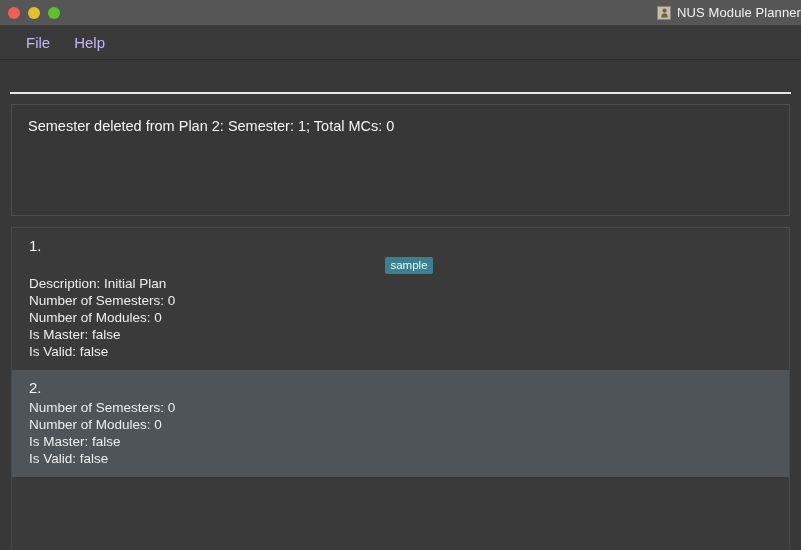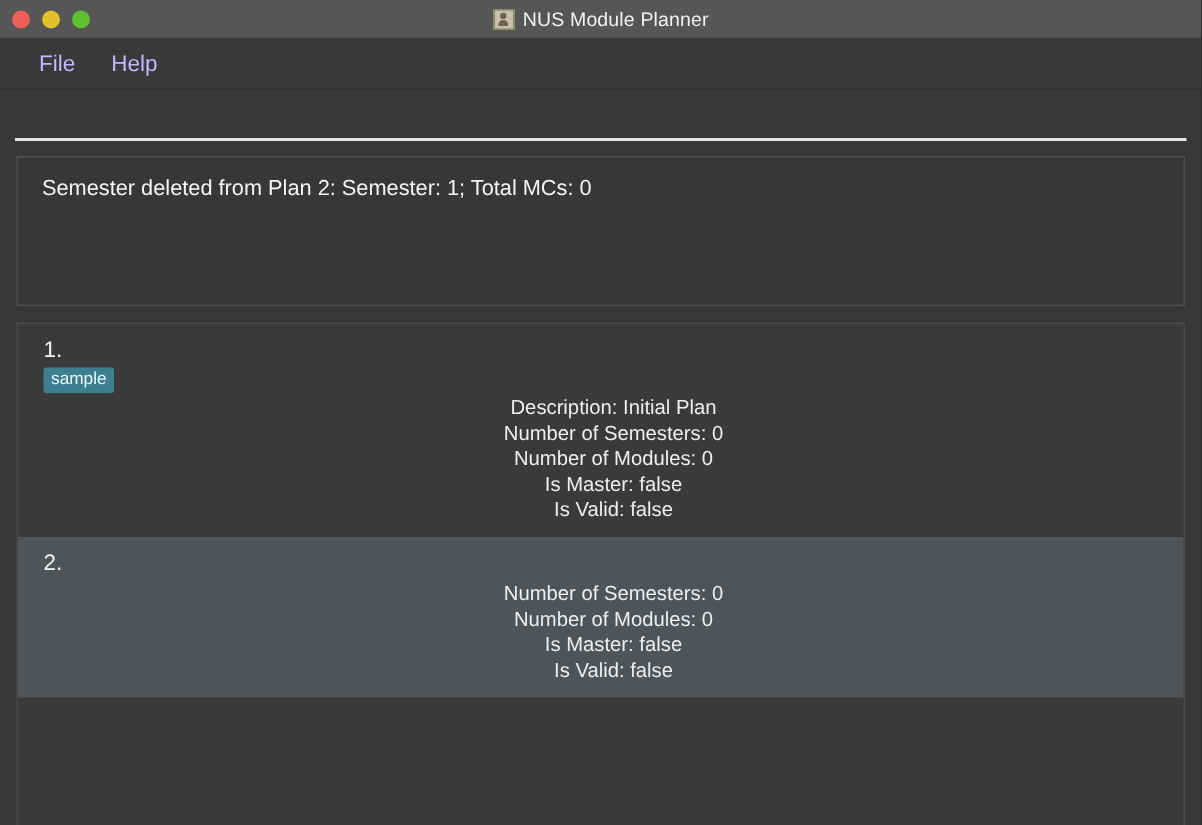--- a/index.html
+++ b/index.html
@@ -48,21 +48,21 @@
   .tl-close  { background: #ee5f56; }
   .tl-min    { background: #e3c02c; }
   .tl-max    { background: #5ec030; }
 
   .title-center {
     position: absolute;
     left: 0; right: 0;
     top: 0; bottom: 0;
     display: flex;
     align-items: center;
-    justify-content: center;
+    justify-content: flex-end;
     gap: 6px;
     pointer-events: none;
   }
   .app-icon {
     width: 14px;
     height: 14px;
     background: #c9bfa6;
     border: 1px solid #8c846f;
     display: flex;
     align-items: center;
@@ -125,21 +125,21 @@
     padding: 0 6px;
   }
   .command-input::placeholder { color: #8d8d8d; }
 
   
   .result-wrap {
     padding: 10px 11px 0 11px;
     box-sizing: border-box;
   }
   .result-box {
-    height: 100px;
+    height: 112px;
     box-sizing: border-box;
     border: 1px solid #4e4e4e;
     background: #373737;
     padding: 12px 16px;
     overflow: hidden;
   }
   .result-text {
     color: #f4f4f4;
     font-size: 14.5px;
     line-height: 1.35;
@@ -173,37 +173,37 @@
     font-size: 15px;
     line-height: 19px;
     margin-bottom: 2px;
   }
   .tag-row {
     display: flex;
     gap: 7px;
     margin-bottom: 2px;
     height: 16px;
     align-items: center;
+    justify-content: center;
   }
   .tag {
     background: #3c7f91;
     color: #e9f6f9;
     font-size: 11.5px;
     line-height: 14px;
     padding: 1px 5px 2px 5px;
     border-radius: 2px;
     display: inline-block;
     white-space: nowrap;
   }
   .plan-field {
     color: #eeeeee;
     font-size: 13.5px;
     line-height: 17px;
     white-space: nowrap;
-    text-align: center;
   }
 </style>
 </head>
 <body>
 
 <div class="window">
 
   <div class="titlebar">
     <div class="traffic-lights">
       <span class="tl tl-close"></span>

